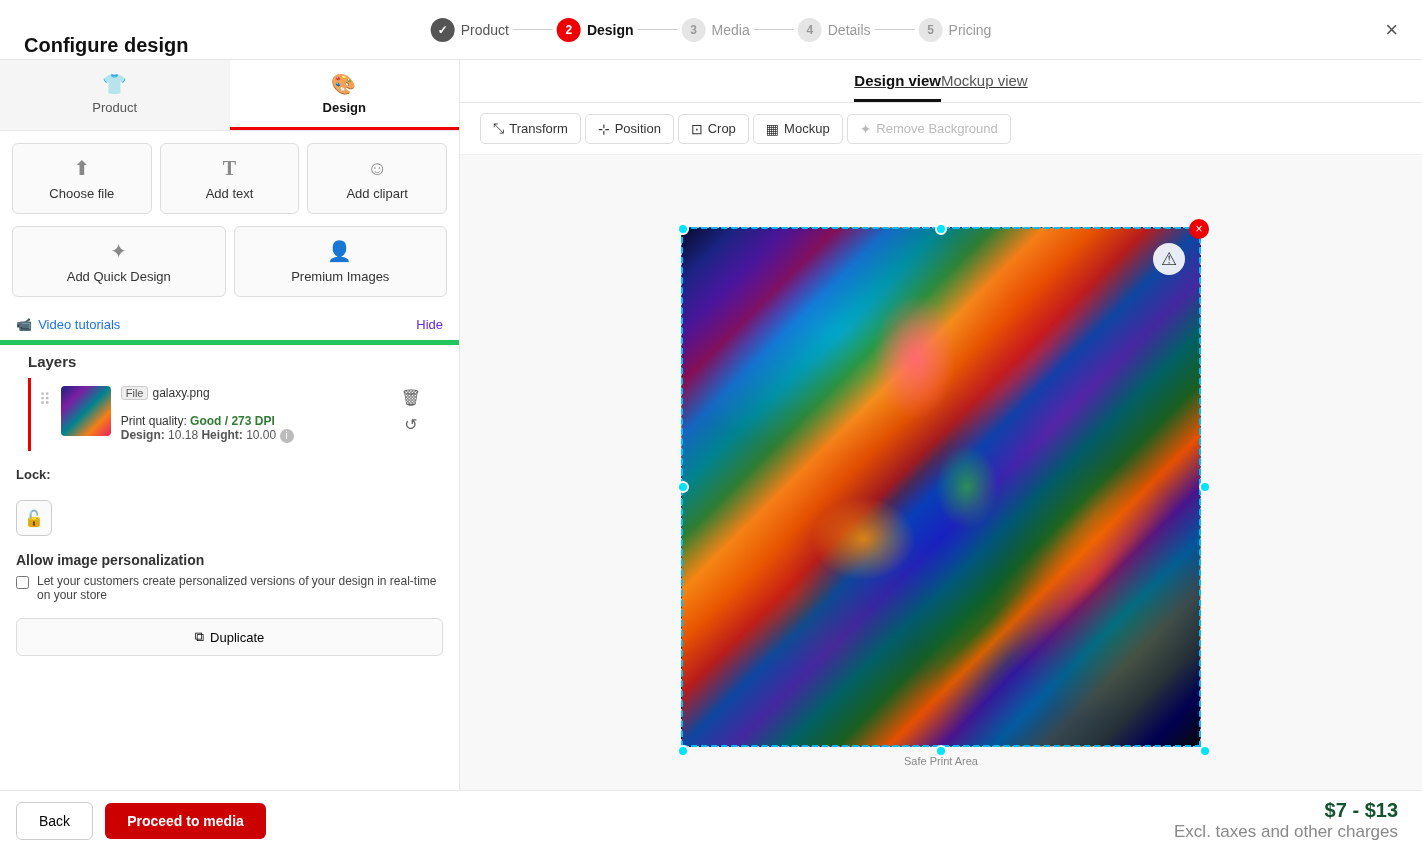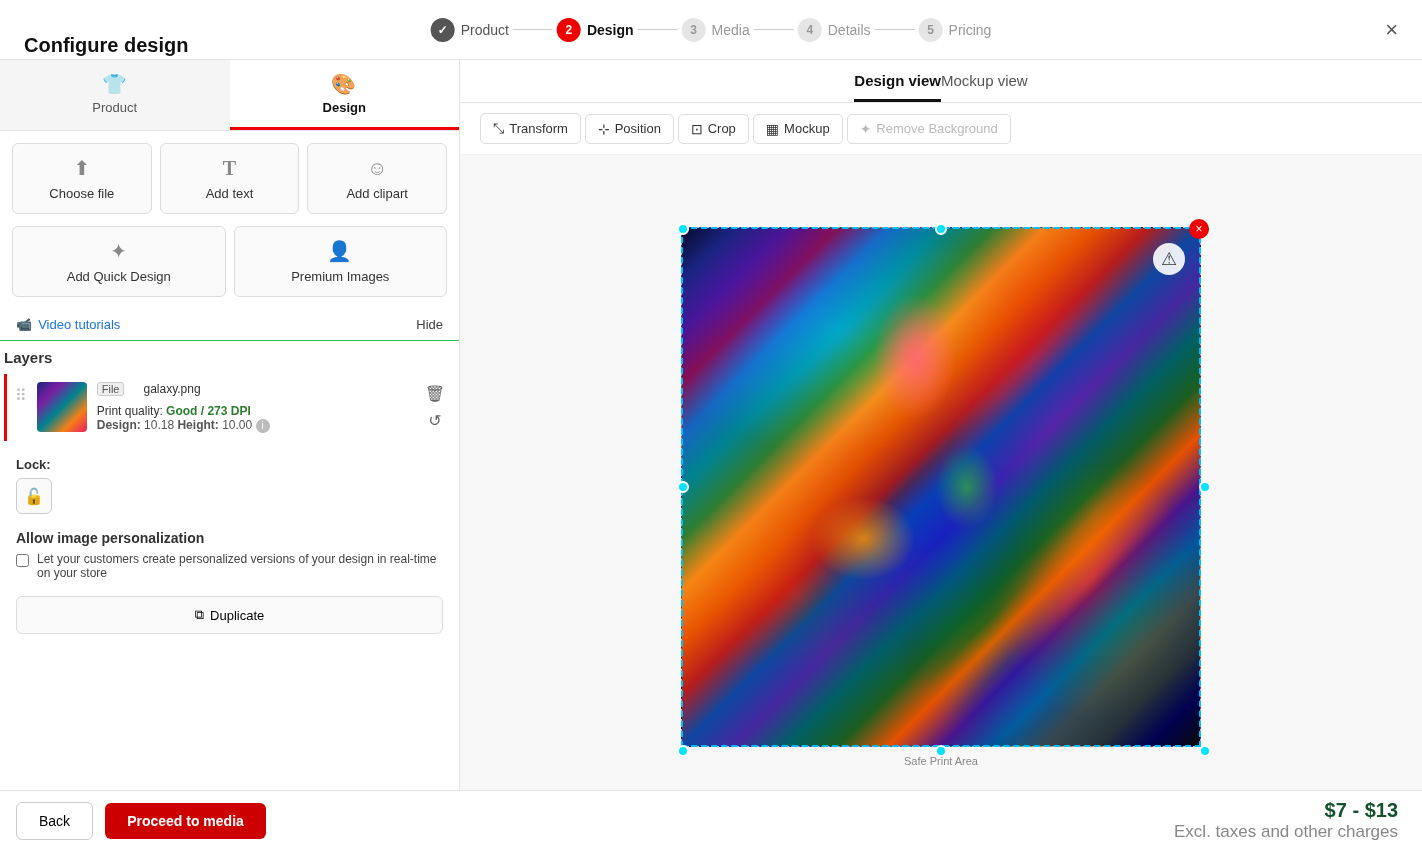--- a/index.html
+++ b/index.html
@@ -147,26 +147,26 @@
 
     
     .video-row {
       display: flex;
       align-items: center;
       justify-content: space-between;
       padding: 8px 16px;
       font-size: 13px;
     }
     .video-link { color: #1a73e8; display: flex; align-items: center; gap: 6px; text-decoration: none; }
-    .hide-link { color: #404040; cursor: pointer; text-decoration: none; }
+    .hide-link { color: #6d28d9; cursor: pointer; text-decoration: none; }
 
     
     .layers-section {
-      padding: 8px 4px;
-      border-top: 1px solid #22c55e;
+      padding: 8px 28px;
+      border-top: 5px solid #22c55e;
     }
     .layers-title {
       font-size: 15px;
       font-weight: 700;
       margin-bottom: 8px;
     }
     .layer-item {
       display: flex;
       align-items: flex-start;
       border-left: 3px solid #e00;
@@ -180,40 +180,40 @@
       height: 50px;
       border-radius: 4px;
       overflow: hidden;
       flex-shrink: 0;
       background: linear-gradient(135deg, #1a237e, #7b1fa2, #00838f, #f57f17, #e91e63);
     }
     .layer-info { flex: 1; }
     .layer-filename {
       display: flex;
       align-items: center;
-      gap: 19px;
+      gap: 4px;
       font-size: 12px;
-      margin-bottom: 8px;
+      margin-bottom: 14px;
     }
     .file-badge {
       background: #eee;
       border: 1px solid #ccc;
       border-radius: 3px;
       padding: 0 4px;
       font-size: 11px;
       color: #555;
     }
     .layer-quality { font-size: 12px; color: #333; }
     .quality-good { color: #2e7d32; font-weight: 600; }
     .layer-dims { font-size: 12px; color: #555; }
     .layer-actions { display: flex; flex-direction: column; gap: 4px; }
     .icon-btn { background: none; border: none; cursor: pointer; font-size: 16px; color: #666; padding: 2px; }
 
     .lock-section { padding: 8px 16px; }
-    .lock-label { font-size: 13px; font-weight: 600; margin-bottom: 6px; }
+    .lock-label { font-size: 13px; font-weight: 600; margin-bottom: 18px; }
     .lock-icon-btn {
       width: 36px;
       height: 36px;
       border: 1px solid #ccc;
       border-radius: 6px;
       background: #fafafa;
       display: flex;
       align-items: center;
       justify-content: center;
       cursor: pointer;
@@ -281,20 +281,21 @@
       padding: 0;
       background: #fff;
       position: relative;
     }
     .view-tabs {
       display: flex;
       align-items: center;
       justify-content: center;
       padding: 12px 0 0;
       border-bottom: 1px solid #e5e5e5;
+      text-decoration: underline;
     }
     .view-tab {
       font-size: 15px;
       cursor: pointer;
       padding-bottom: 10px;
       border-bottom: 3px solid transparent;
       color: #555;
     }
     .view-tab.active {
       color: #111;

